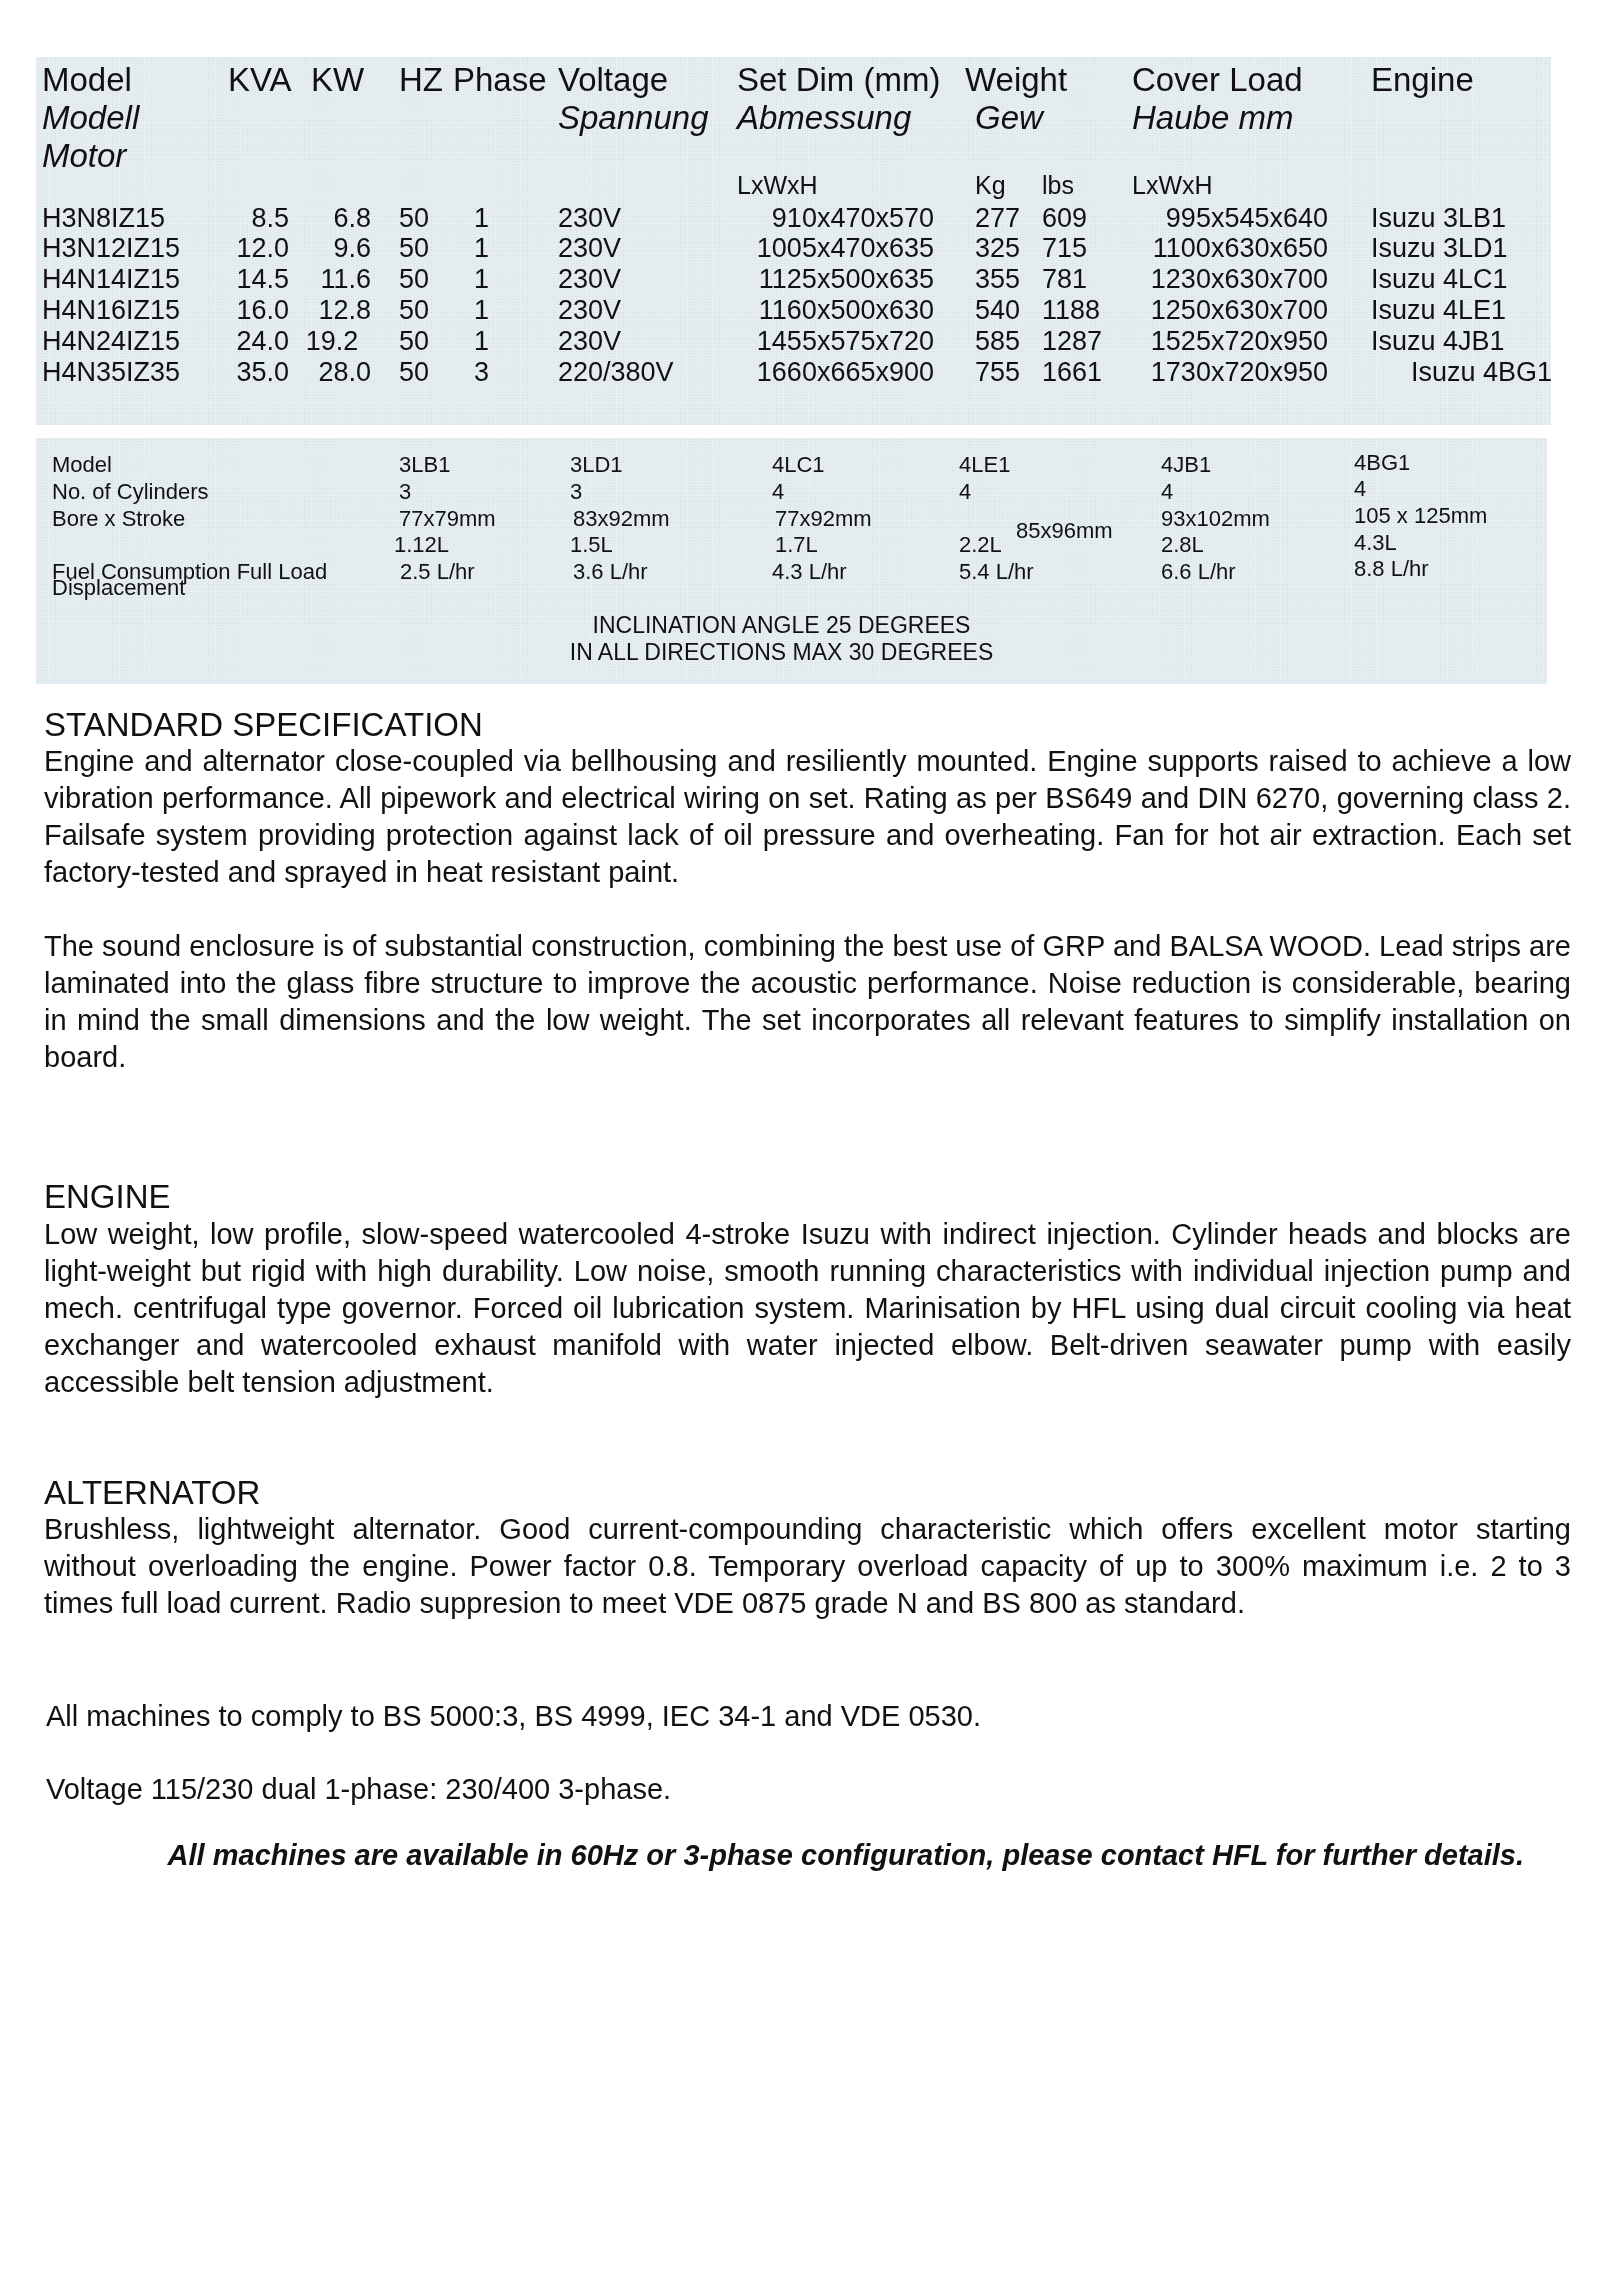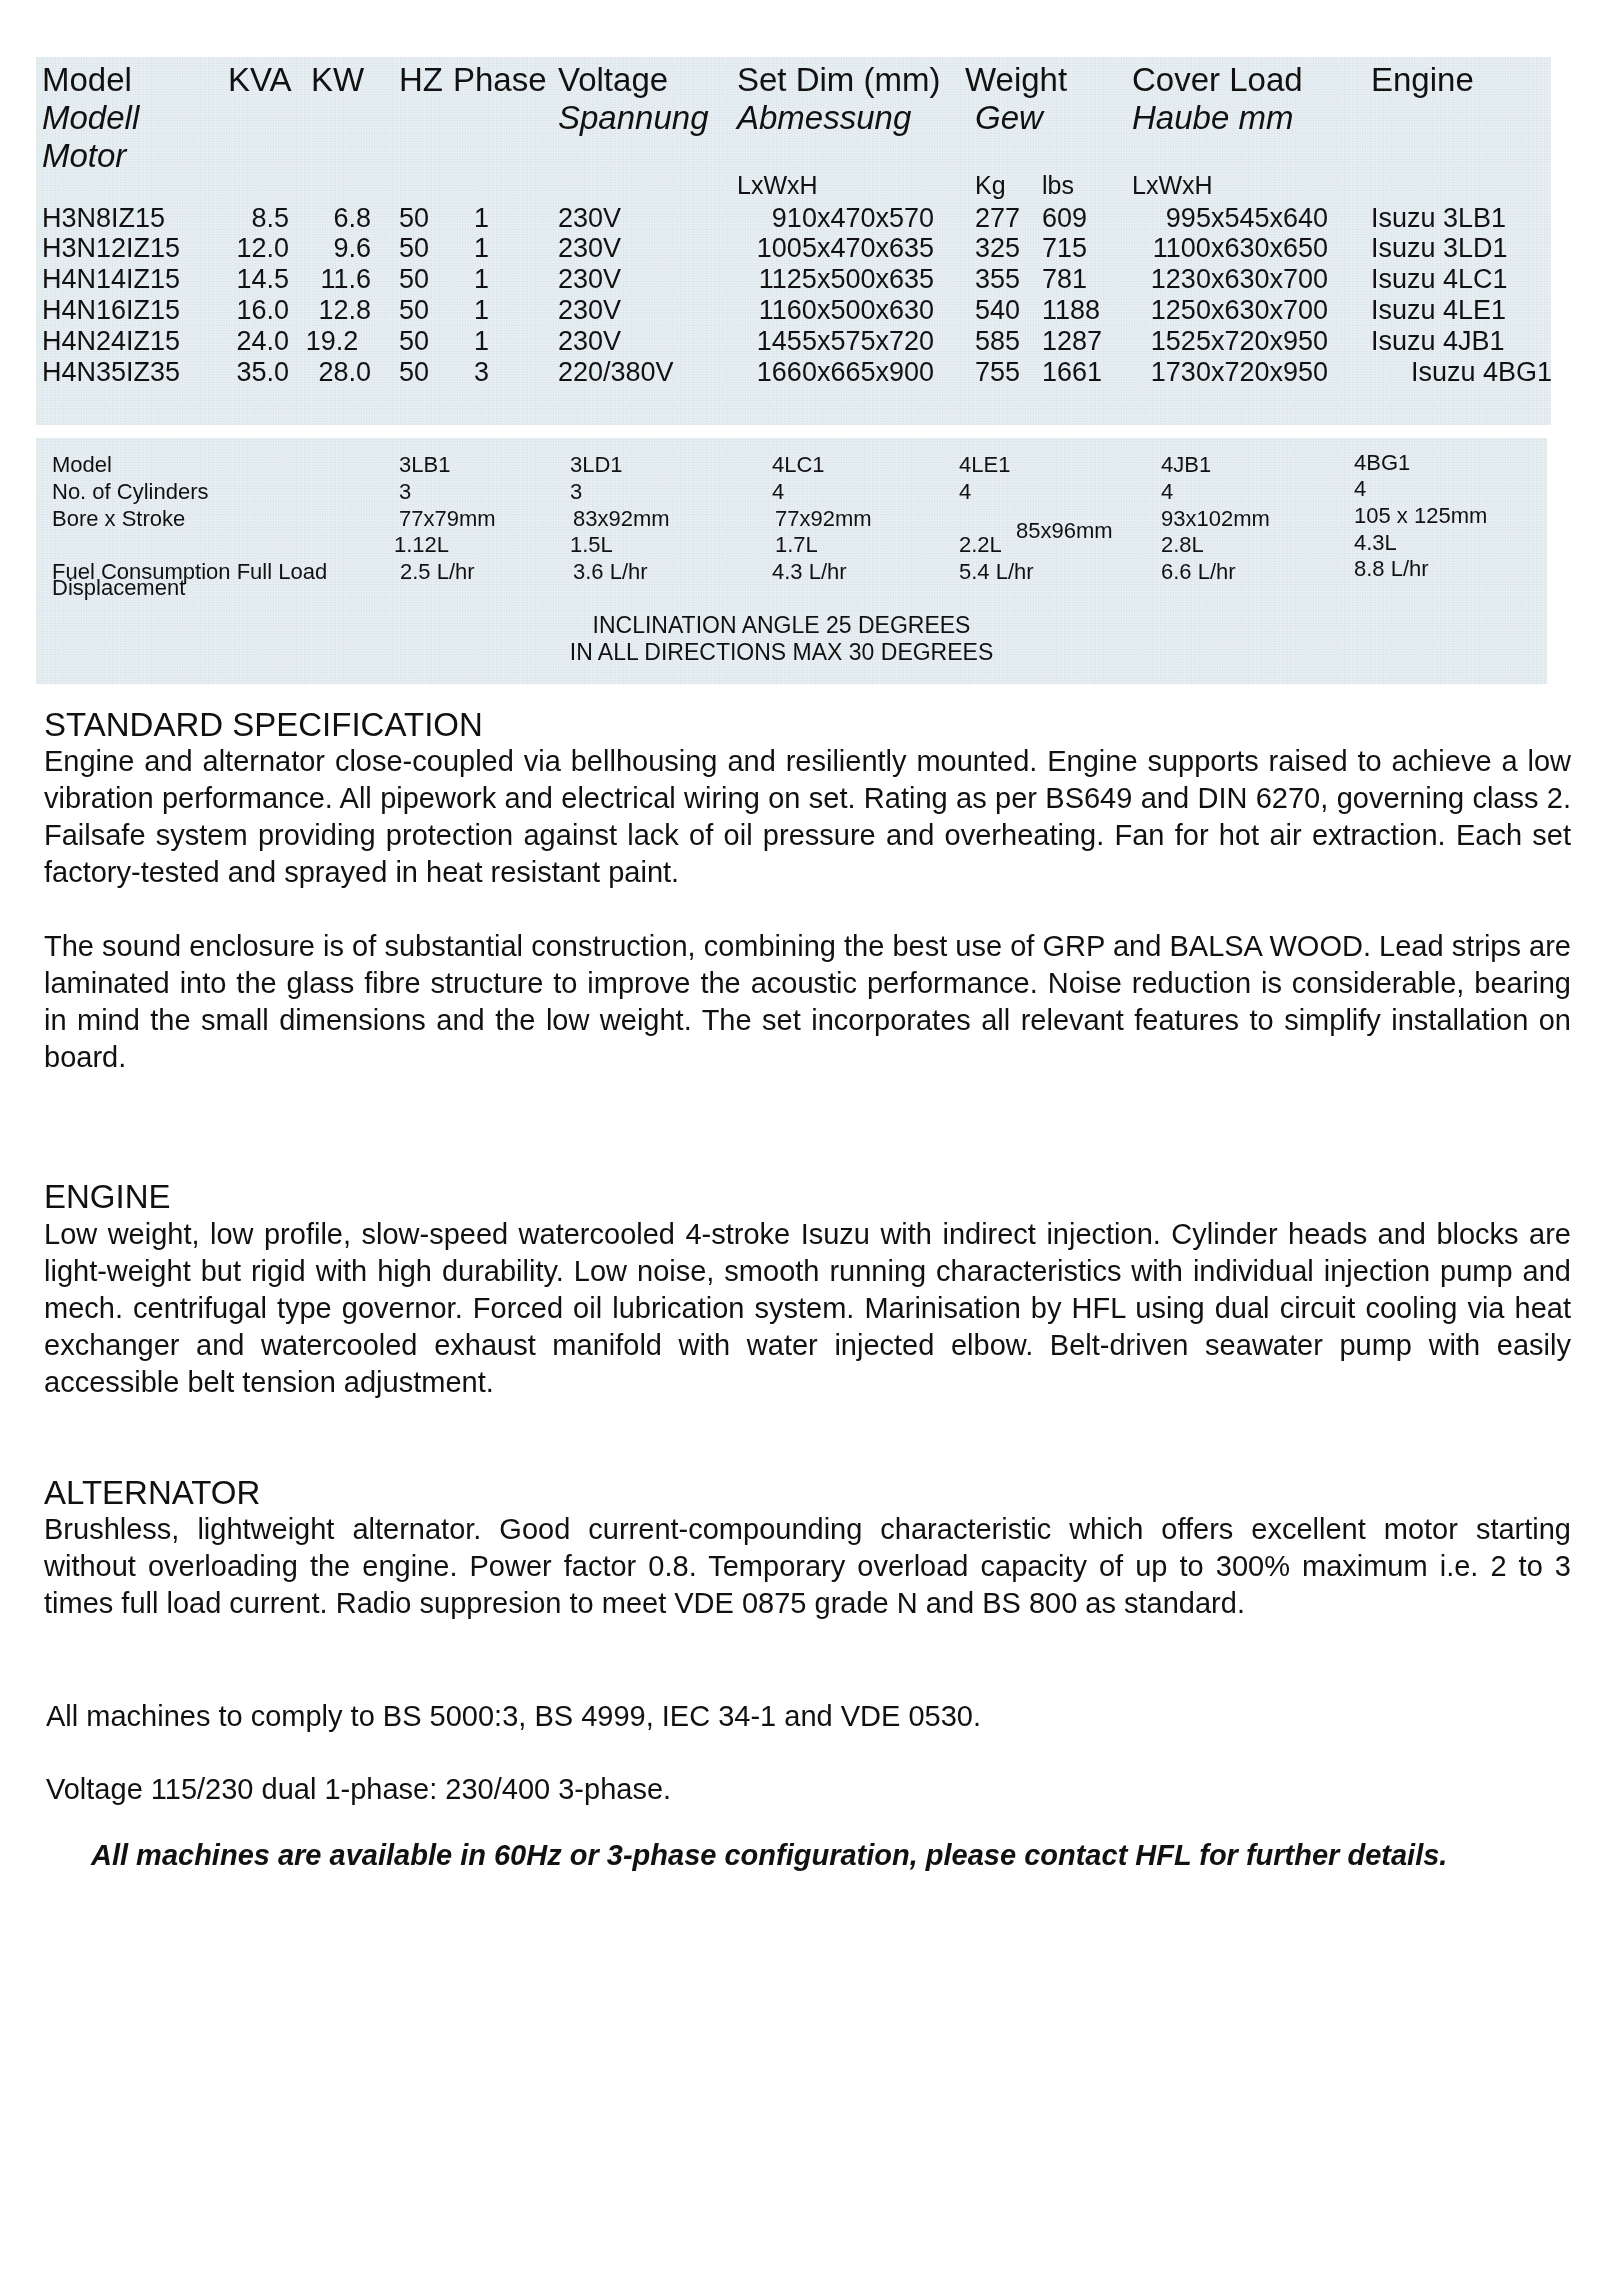--- a/index.html
+++ b/index.html
@@ -45,21 +45,21 @@
       text-align: justify;
       text-align-last: left;
       width: 1527px;
     }
     .line { font-size: 29px; line-height: 37px; }
     .final-note {
       font-size: 29px;
       line-height: 38px;
       font-weight: bold;
       font-style: italic;
-      text-align: left;
+      text-align: right;
       width: 1433px;
     }
   </style>
 </head>
 <body>
 
 <div class="panel" id="panel-models"></div>
 
 <div>
 

